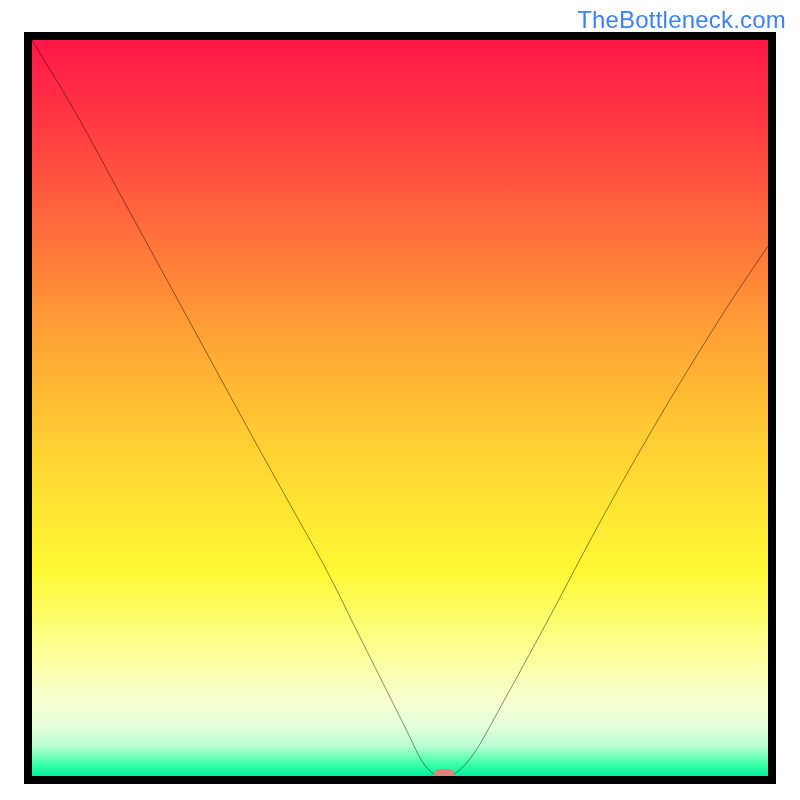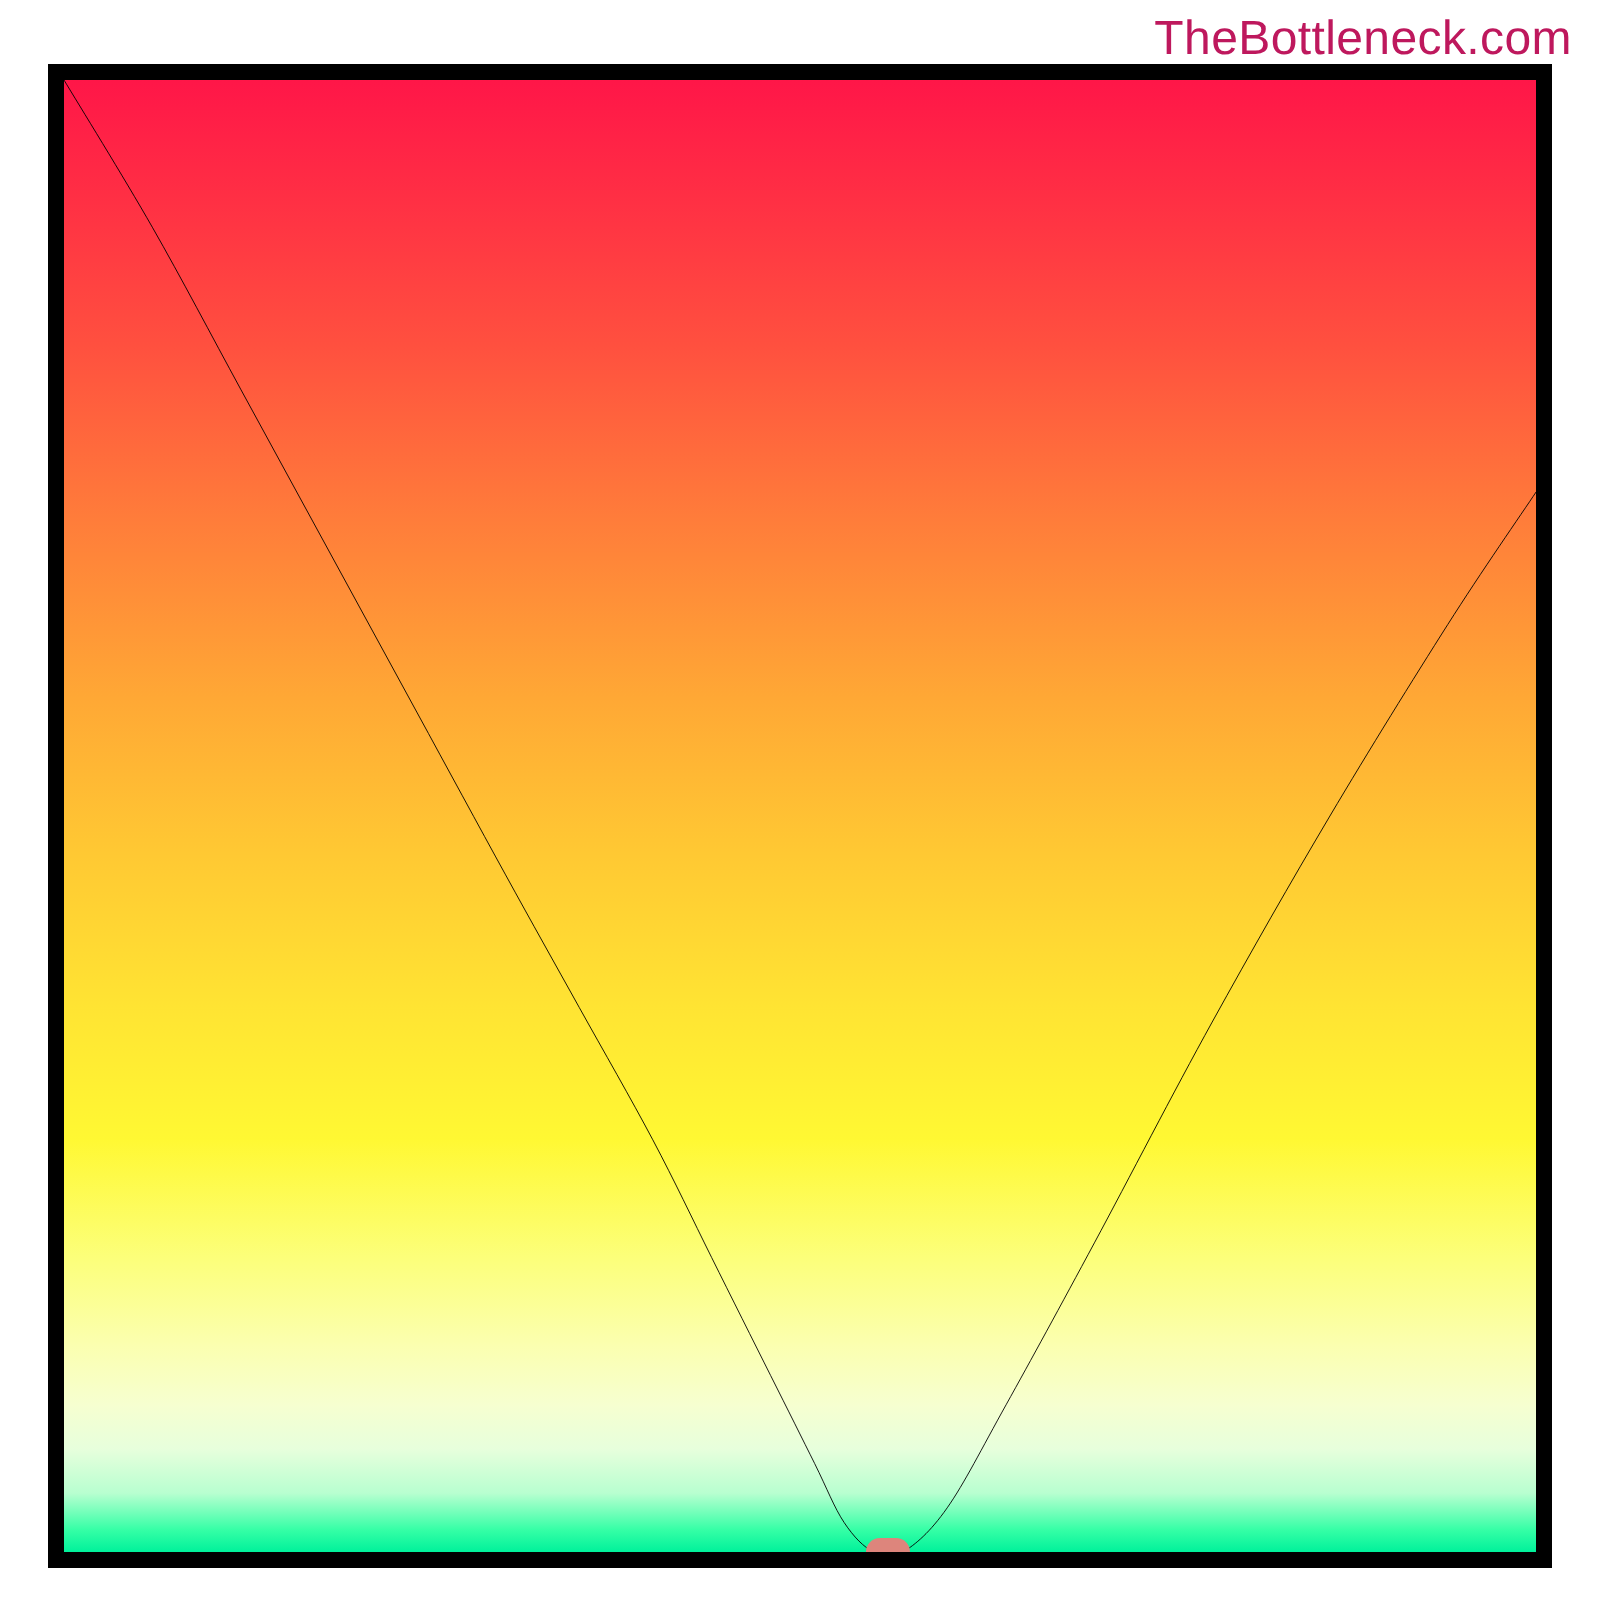--- a/index.html
+++ b/index.html
@@ -14,21 +14,21 @@
   .frame {
     position: relative;
     width: 800px;
     height: 800px;
   }
   .watermark {
     position: absolute;
     top: 6px;
     right: 14px;
     font-size: 24px;
-    color: #be185d;
+    color: #3b82f6;
     font-weight: 400;
     letter-spacing: 0.2px;
     z-index: 5;
   }
   .plot-border {
     position: absolute;
     left: 24px;
     top: 32px;
     width: 752px;
     height: 752px;

